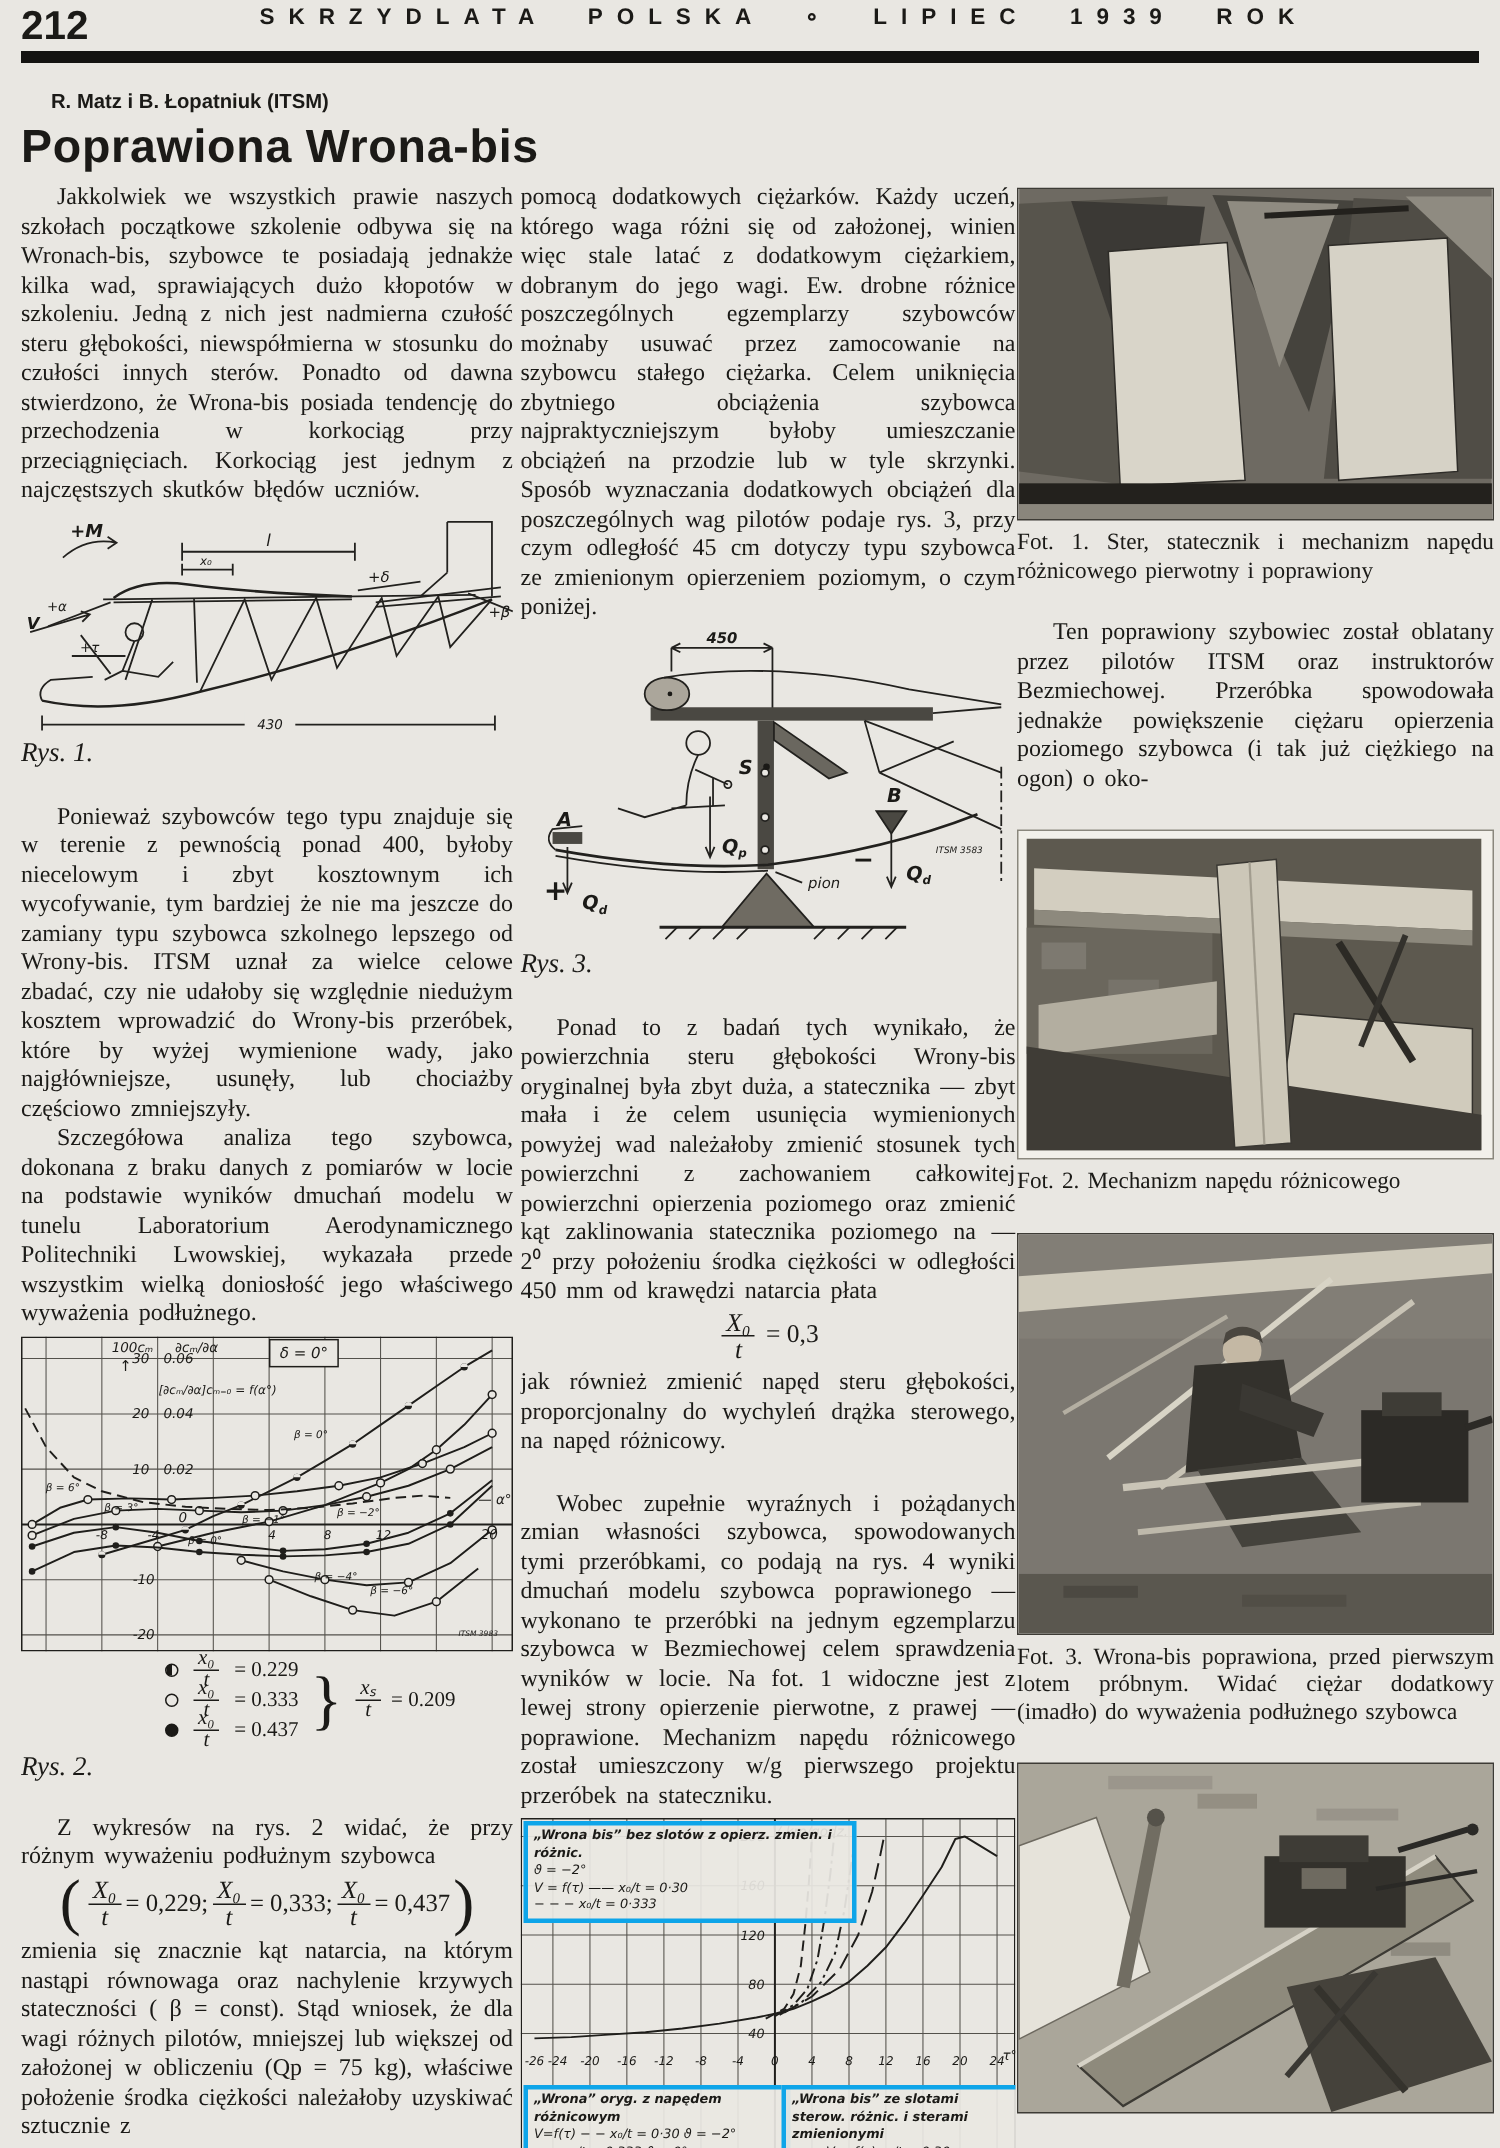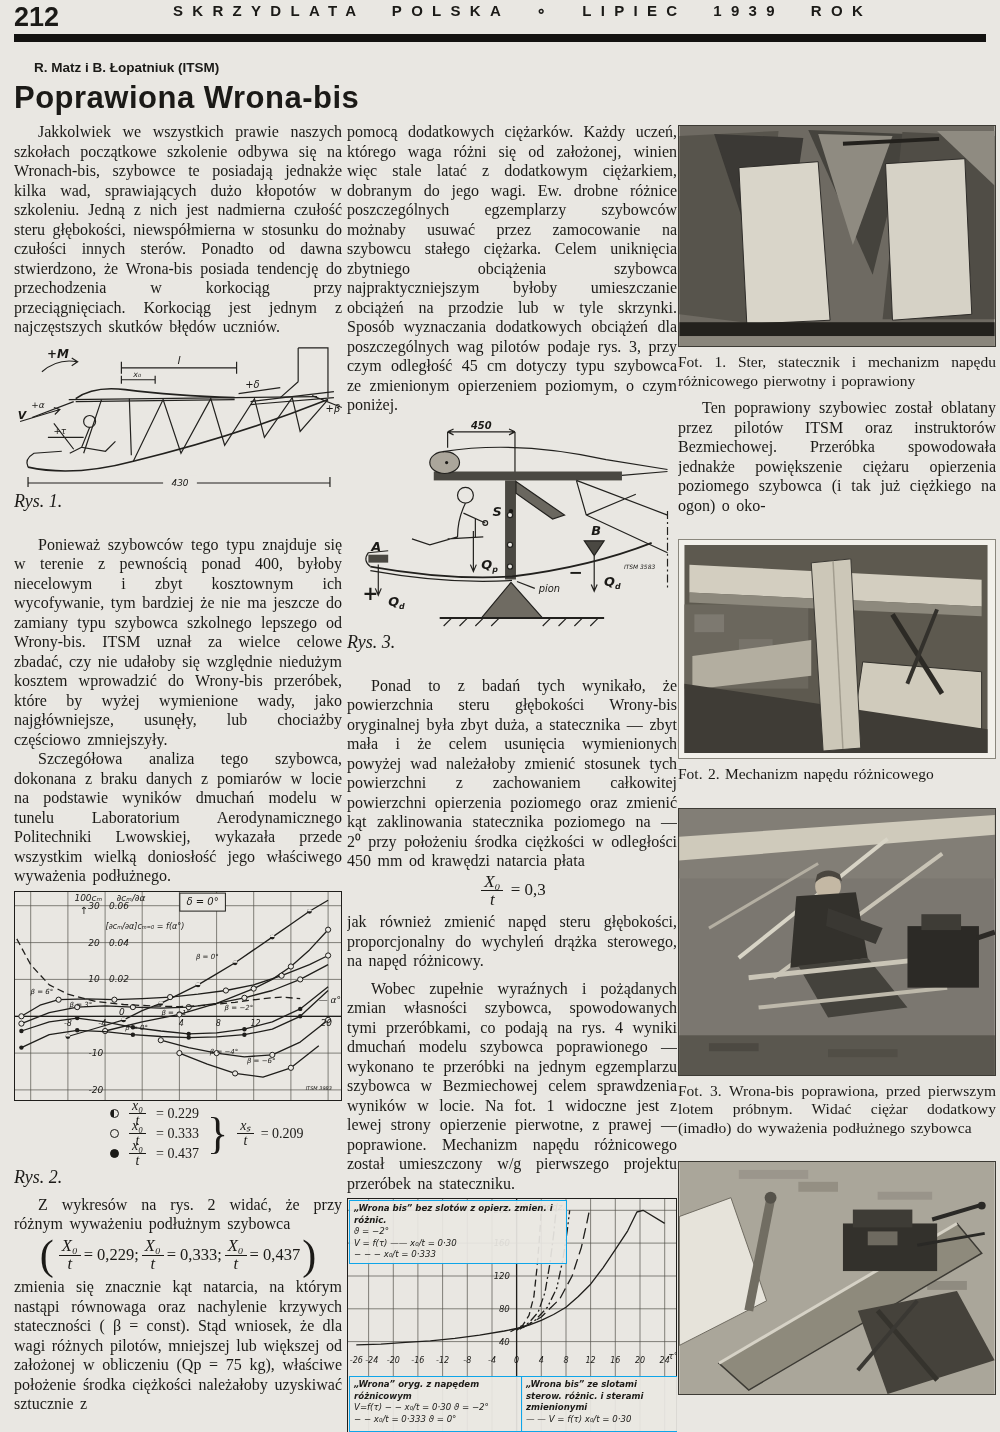--- a/index.html
+++ b/index.html
@@ -15,21 +15,21 @@
   .byline{position:absolute;left:14px;top:60px;font-family:"Liberation Sans",sans-serif;
           font-weight:bold;font-size:13.5px;margin-left:20px;}
   .title{position:absolute;left:14px;top:80px;font-family:"Liberation Sans",sans-serif;
          font-weight:bold;font-size:31px;letter-spacing:0.5px;}
   
   .col{position:absolute;top:122px;overflow:hidden;height:1310px;}
   .c1{left:14px;width:328px;}
   .c2{left:347px;width:330px;}
   .c3{left:678px;width:318px;top:125px;height:1307px;}
   .bp{font-size:16px;line-height:19.5px;text-align:justify;word-spacing:2.5px;margin:0;}
-  .ind{text-indent:24px;}.mt6{margin-top:8px}.mt8{margin-top:24px}
+  .ind{text-indent:24px;}.mt6{margin-top:22px}.mt8{margin-top:24px}
   
   .fig{margin-top:5px;}
   .figcap{font-style:italic;font-size:18px;line-height:20px;margin-top:4px;}
   .fig svg{display:block;}
   .sketch{stroke:#22211e;fill:none;stroke-width:1.2;}
   .sk-txt{fill:#1b1a17;font-family:"DejaVu Sans",sans-serif;font-style:italic;}
   
   .cg{stroke:#53514b;stroke-width:0.7;}
   .cax{stroke:#1f1e1b;stroke-width:1.3;}
   .cv{fill:none;stroke:#1f1e1b;stroke-width:1.3;stroke-linejoin:round;}
@@ -52,21 +52,21 @@
   .mk.half{background:linear-gradient(90deg,#1b1a17 50%,transparent 50%);}
   .brace{font-size:44px;font-weight:300;line-height:1;margin:0 2px 0 4px;}
   .fr{display:inline-block;text-align:center;vertical-align:middle;line-height:1.02;margin:0 3px;font-style:italic;}
   .fr .n{display:block;border-bottom:1.4px solid #1b1a17;padding:0 3px;}
   .fr .d{display:block;}
   .formula{display:flex;align-items:center;justify-content:center;font-size:16.5px;margin:3px 0;}
   .paren{font-size:42px;font-weight:300;line-height:0.9;margin:0 2px;}
   .formula2{text-align:center;font-size:17px;margin:2px 0 4px;}
   
   .fig4wrap{position:relative;width:330px;}
-  .lgbox{position:absolute;border:1px solid #0ea5e9;background:rgba(233,231,226,0.93);
+  .lgbox{position:absolute;border:3px solid #0ea5e9;background:rgba(233,231,226,0.93);
          font-family:"DejaVu Sans",sans-serif;font-style:italic;font-size:8.6px;line-height:11.5px;
          padding:2px 4px;color:#1b1a17;}
   .lgbox .lt{font-weight:bold;}
   
   .photo{border:1px solid #3d3b35;line-height:0;}
   .matte{background:#f2f0ea;padding:5px;border:1px solid #8a877d;line-height:0;}
   .photocap{font-size:15.5px;line-height:18.5px;text-align:justify;word-spacing:1.5px;margin-top:6px;}
 </style>
 </head>
 <body>

